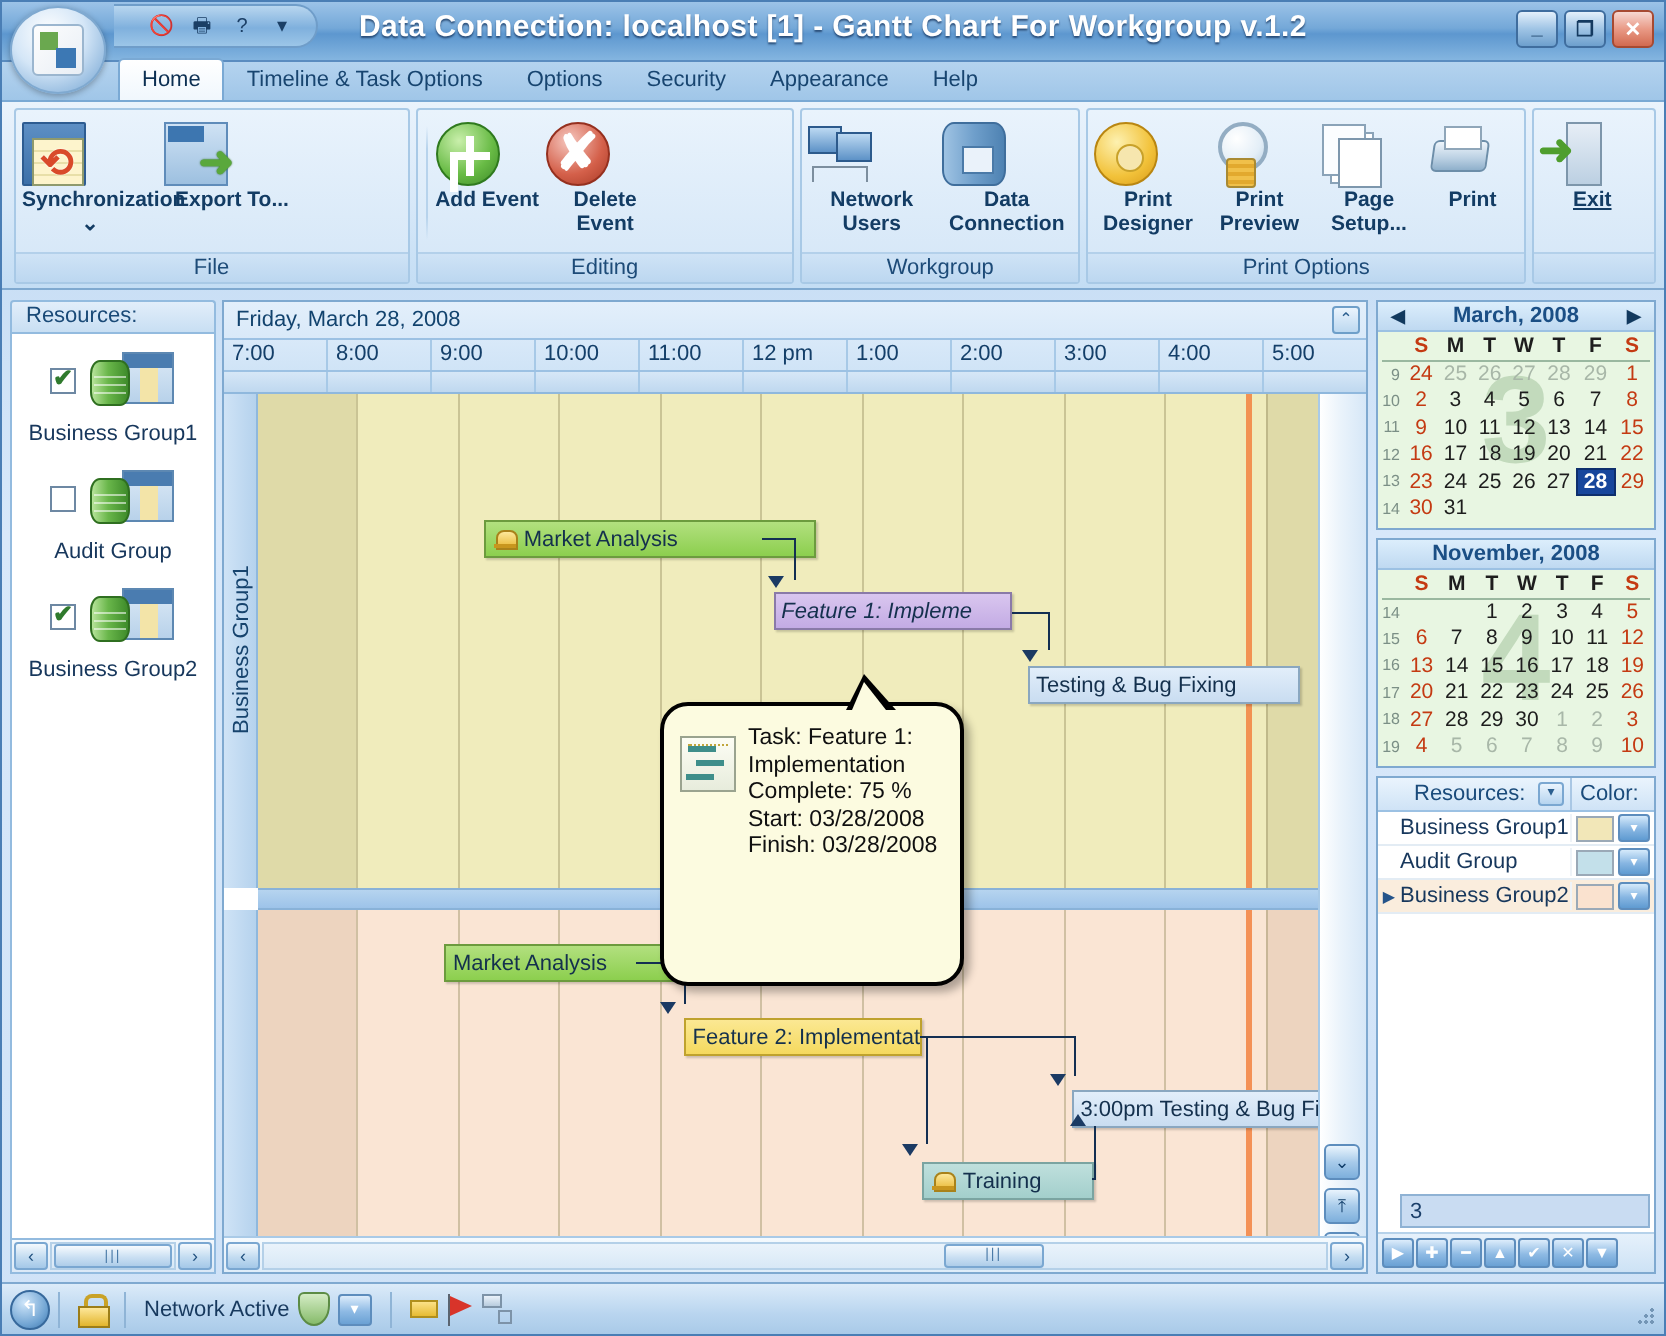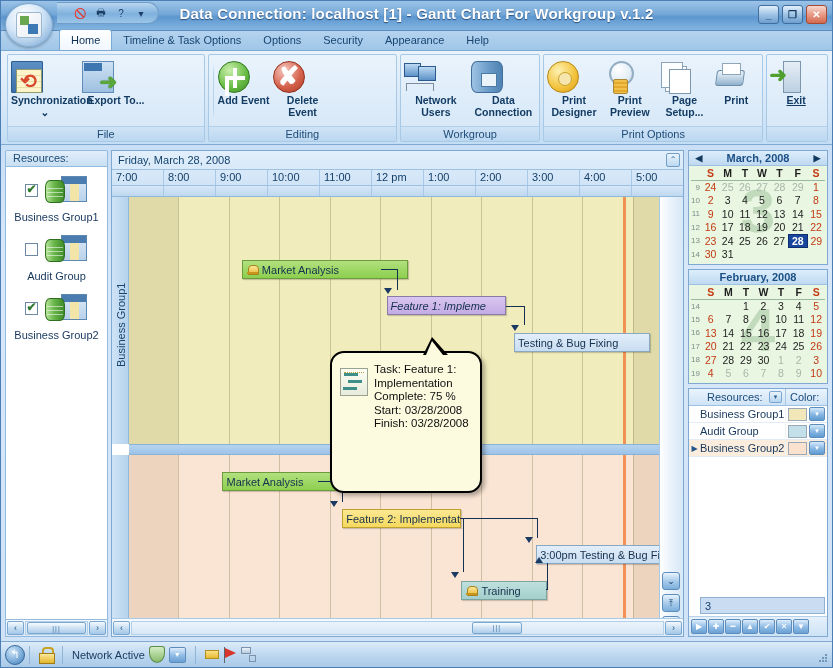--- a/index.html
+++ b/index.html
@@ -786,21 +786,21 @@
                   <td class=""></td>
                   <td class=""></td>
                 </tr>
               </tbody>
           </table>
         </div>
       </div>
 
       <div class="cal-box">
         <div class="cal-title">
-          <span>February, 2008</span>
+          <span>November, 2008</span>
         </div>
         <div class="cal-grid">
           <div class="cal-watermark">4</div>
           <table class="cal">
             <thead>
                 <tr>
               <th class="wk"></th>
               <th>S</th>
               <th class="wd">M</th>
               <th class="wd">T</th>

